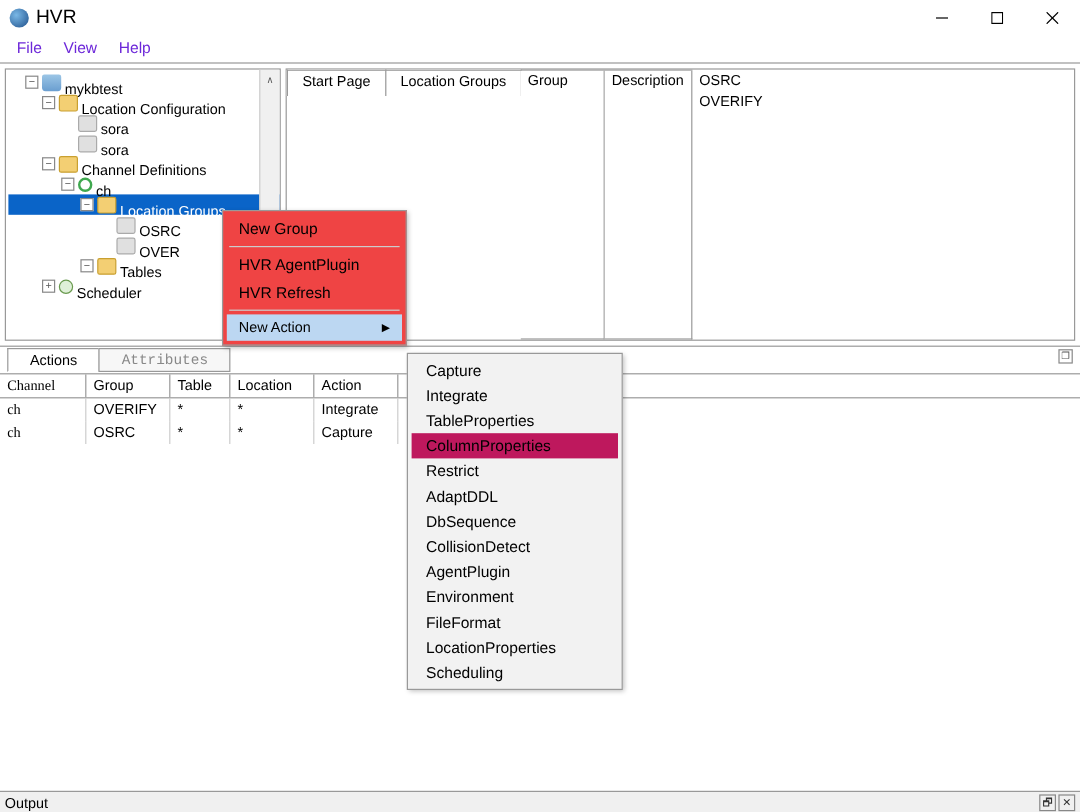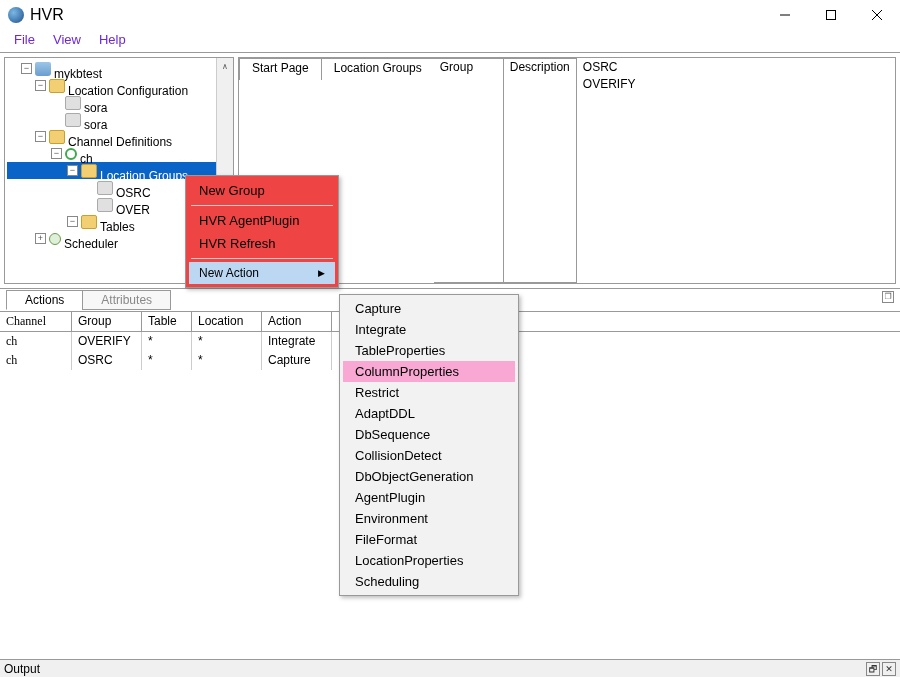--- a/index.html
+++ b/index.html
@@ -40,21 +40,21 @@
   .rp-tab.active { background: #fff; }
   .rp-tab.inactive { background: #fff; }
   .rp-grid-head { display: flex; border-top: 1px solid #999; }
   .rp-grid-head div { border-right: 1px solid #999; border-bottom: 1px solid #999; padding: 1px 6px; background: #fff; }
   .rp-grid-body { flex: 1; padding: 2px 6px; }
   .rp-grid-body div { height: 17px; }
 
   .mid { display: flex; flex-direction: column; border-top: 1px solid #999; }
   .mid-tabs { display: flex; height: 22px; align-items: center; padding-left: 6px; position: relative; }
   .mid-tab { padding: 2px 18px; border: 1px solid #999; border-bottom: 1px solid #fff; margin-right: -1px; background: #fff; }
-  .mid-tab.inactive { color: #888; background: #f7f7f7; border-bottom: 1px solid #999; }
+  .mid-tab.inactive { color: #888; background: #f7f7f7; border-bottom: 1px solid #999; font-family: Liberation Mono, monospace; }
   .mid-tabs .restore { position: absolute; right: 6px; top: 2px; width: 12px; height: 12px; border: 1px solid #888; font-size: 8px; text-align: center; line-height: 10px; color: #555; }
   .mid-grid { border-top: 1px solid #999; }
   .mid-head, .mid-row { display: flex; }
   .mid-head div, .mid-row div { padding: 2px 6px; border-right: 1px solid #ccc; overflow: hidden; white-space: nowrap; }
   .mid-head { border-bottom: 1px solid #999; }
   .mid-head div { border-right: 1px solid #999; }
   .c-ch { width: 72px; font-family: Liberation Serif, serif; } .c-gr { width: 70px; } .c-tb { width: 50px; } .c-lo { width: 70px; } .c-ac { width: 70px; }
 
   .output-bar { position: absolute; bottom: 0; left: 0; right: 0; height: 18px; background: #f0f0f0; border-top: 1px solid #999; display: flex; align-items: center; padding: 0 4px; font-size: 11px; }
   .output-bar .sp { flex: 1; }
@@ -62,21 +62,21 @@
 
   
   .ctx1 { position: absolute; left: 185px; top: 175px; width: 154px; background: #ef4444; border: 1px solid #999; box-shadow: 2px 2px 4px rgba(0,0,0,0.25); padding: 3px; z-index: 10; }
   .ctx1 .item { padding: 4px 10px; font-size: 13px; display: flex; align-items: center; }
   .ctx1 .sep { height: 1px; background: #ccc; margin: 3px 2px; }
   .ctx1 .item.hl { background: #bcd7f2; }
   .ctx1 .item .arrow { margin-left: auto; font-size: 9px; }
 
   .ctx2 { position: absolute; left: 339px; top: 294px; width: 180px; background: #f2f2f2; border: 1px solid #999; box-shadow: 2px 2px 4px rgba(0,0,0,0.25); padding: 3px; z-index: 11; }
   .ctx2 .item { padding: 3px 12px; font-size: 13px; }
-  .ctx2 .item.hl { background: #f9a8d4; }
+  .ctx2 .item.hl { background: #be185d; }
 </style>
 </head>
 <body>
 
 <div class="titlebar">
   <div class="app-icon"></div>
   <div class="title">HVR</div>
   <div class="winbtns">
     <div class="winbtn">
         <svg viewBox="0 0 10 10">
@@ -247,19 +247,18 @@
 
 <div class="ctx2" id="ctx2">
     <div class="item">Capture</div>
     <div class="item">Integrate</div>
     <div class="item">TableProperties</div>
     <div class="item hl">ColumnProperties</div>
     <div class="item">Restrict</div>
     <div class="item">AdaptDDL</div>
     <div class="item">DbSequence</div>
     <div class="item">CollisionDetect</div>
-    <div class="item">DbObjectGeneration</div>
     <div class="item">AgentPlugin</div>
     <div class="item">Environment</div>
     <div class="item">FileFormat</div>
     <div class="item">LocationProperties</div>
     <div class="item">Scheduling</div>
   </div>
 
 </body></html>

